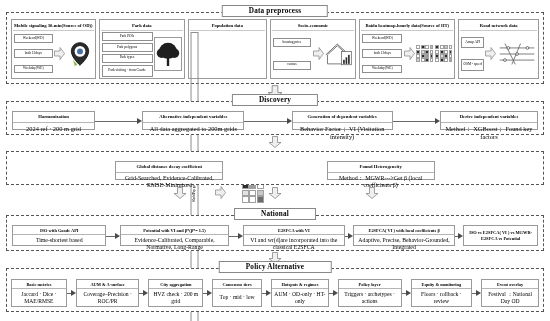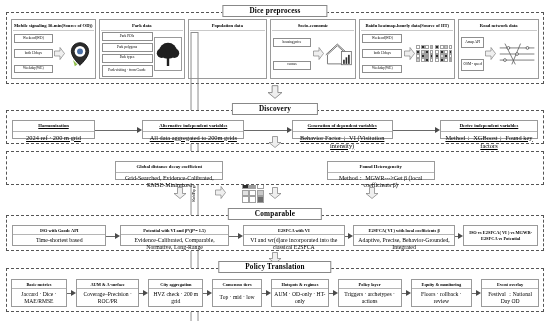--- a/index.html
+++ b/index.html
@@ -194,21 +194,21 @@
     height: 100%;
     display: flex; align-items: center; justify-content: center;
   }
 </style>
 </head>
 <body>
 
 <div id="page">
 
   <div class="band" style="position:absolute; left:6px; top:12px; width:538px; height:72px;">
-    <div class="band-title">Dice preprocess</div>
+    <div class="band-title">Data preprocess</div>
 
     <div class="pp-row">
 
       <div class="pp-panel" style="width:86px;">
         <div class="pp-head">Mobile signaling 30-min(Source of OD))</div>
         <div class="pp-body">
           <div class="stack linked" style="flex:1;">
             <div class="minibox">Weekend(WD)</div>
             <div class="minibox">both 12days</div>
             <div class="minibox">Weekday(WE)</div>
@@ -381,21 +381,21 @@
 
     </div>
   </div>
 
   <div class="vararrow" style="top:85px;">
     <svg viewBox="0 0 26 24">
         <path d="M8 1 H18 V13 H25 L13 23 L1 13 H8 Z" fill="#efefef" stroke="#6f6f6f" stroke-width="1.3"></path>
       </svg>
   </div>
 
-  <div class="band" style="position:absolute; left:6px; top:110px; width:538px; height:34px;text-decoration:underline;">
+  <div class="band" style="position:absolute; left:6px; top:101px; width:538px; height:34px;">
     <div class="band-title">Discovery</div>
 
     <div class="flow" style="padding-top:9px;">
       <div class="fbox" style="width:83px;">
         <div class="ft">Harmonization</div>
         <div class="fb">2024 ref · 200 m grid</div>
       </div>
       <div class="conn"></div>
       <div class="fbox" style="width:102px;">
         <div class="ft">Alternative independent variables</div>
@@ -447,21 +447,21 @@
         <path d="M8 1 H18 V13 H25 L13 23 L1 13 H8 Z" fill="#efefef" stroke="#6f6f6f" stroke-width="1.3"></path>
       </svg>
   </div>
   <div class="vararrow" style="left:372px; top:187px; height:12px;">
     <svg viewBox="0 0 26 24">
         <path d="M8 1 H18 V13 H25 L13 23 L1 13 H8 Z" fill="#efefef" stroke="#6f6f6f" stroke-width="1.3"></path>
       </svg>
   </div>
 
   <div class="band emb" style="position:absolute; left:6px; top:215px; width:538px; height:36px;">
-    <div class="band-title">Comparable</div>
+    <div class="band-title">National</div>
 
     <div class="flow" style="padding-top:9px;">
       <div class="fbox" style="width:96px;">
         <div class="ft">ISO with Gaode API</div>
         <div class="fb">Time-shortest based</div>
       </div>
       <div class="conn" style="flex:0 0 14px;"></div>
       <div class="fbox" style="width:110px;">
         <div class="ft">Potential with VI and β*(β*= 1.5)</div>
         <div class="fb">Evidence-Calibrated, Comparable, Normative, Long-Range</div>
@@ -483,21 +483,21 @@
     </div>
   </div>
 
   <div class="vararrow" style="top:252px; height:12px;">
     <svg viewBox="0 0 26 24">
         <path d="M8 1 H18 V13 H25 L13 23 L1 13 H8 Z" fill="#efefef" stroke="#6f6f6f" stroke-width="1.3"></path>
       </svg>
   </div>
 
   <div class="band pol" style="position:absolute; left:6px; top:268px; width:538px; height:44px;">
-    <div class="band-title">Policy Translation</div>
+    <div class="band-title">Policy Alternative</div>
 
     <div class="flow" style="padding:10px 4px 4px 4px;">
       <div class="fbox" style="width:56px;">
         <div class="ft">Basic metrics</div>
         <div class="fb">Jaccard · Dice · MAE/RMSE</div>
       </div>
       <div class="conn"></div>
       <div class="fbox" style="width:64px;">
         <div class="ft">AUM &amp; A-surface</div>
         <div class="fb">Coverage–Precision · ROC/PR</div>

